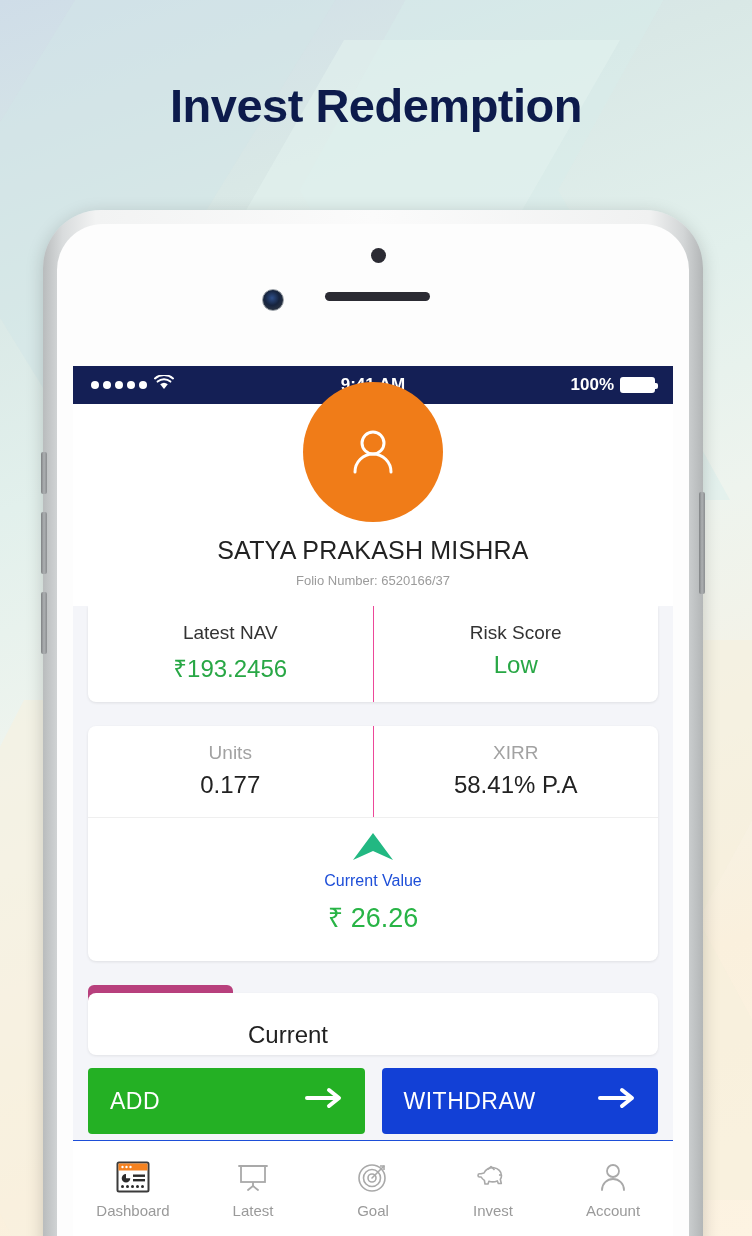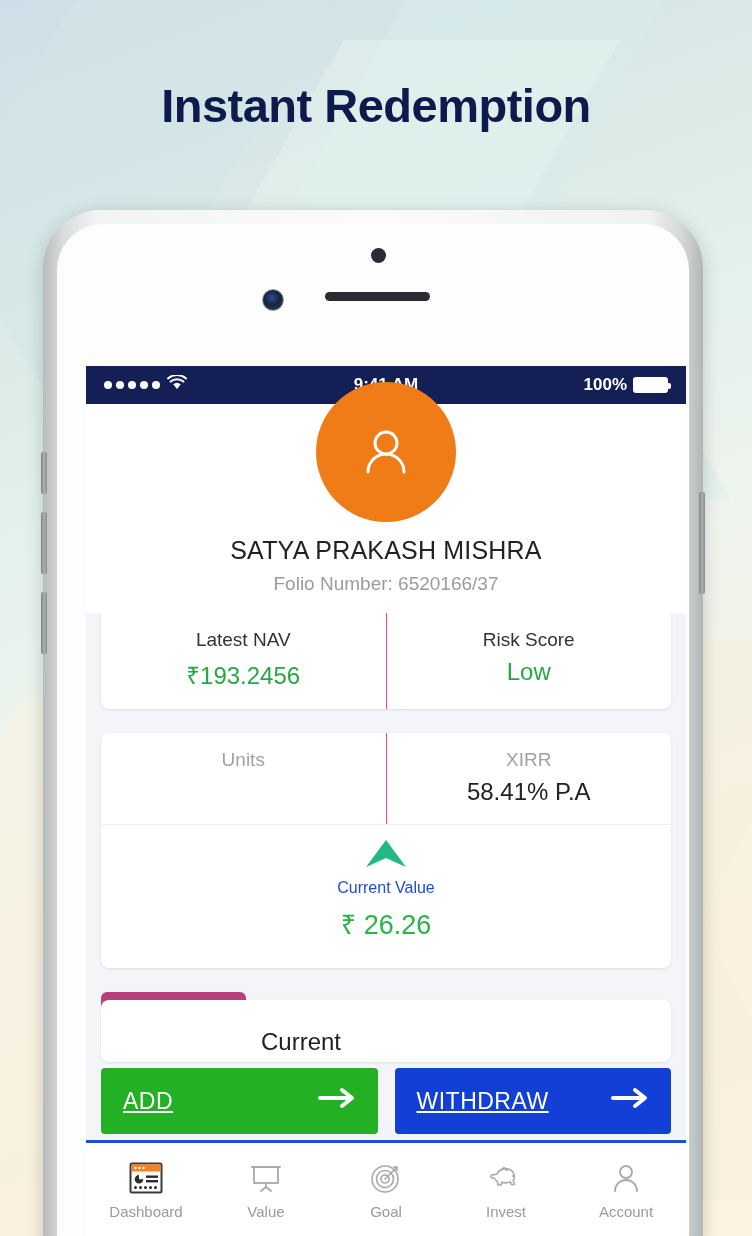--- a/index.html
+++ b/index.html
@@ -109,21 +109,21 @@
     border-radius: 2px;
   }
   .btn-left-mute { left: 41px; top: 452px; width: 6px; height: 42px; }
   .btn-left-vol1 { left: 41px; top: 512px; width: 6px; height: 62px; }
   .btn-left-vol2 { left: 41px; top: 592px; width: 6px; height: 62px; }
   .btn-right-power { left: 699px; top: 492px; width: 6px; height: 102px; }
 
   
   .screen {
     position: absolute;
-    left: 86px; top: 366px;
+    left: 73px; top: 366px;
     width: 600px; height: 870px;
     background: #f4f5f9;
     overflow: hidden;
   }
 
   
   .statusbar {
     position: relative;
     height: 38px;
     background: #141f55;
@@ -159,21 +159,21 @@
     margin: -28px auto 0;
     display: flex; align-items: center; justify-content: center;
     position: relative; z-index: 5;
   }
   .username {
     margin-top: 14px;
     font-size: 25px; color: #222; letter-spacing: .2px;
   }
   .folio {
     margin-top: 8px;
-    font-size: 19px; color: #9b9b9b;
+    font-size: 13px; color: #9b9b9b;
   }
 
   .card {
     background: #fff;
     border-radius: 8px;
     box-shadow: 0 1px 3px rgba(0,0,0,.09);
   }
   .row2 { display: flex; }
   .cell {
     flex: 1; text-align: center; padding: 16px 4px 18px;
@@ -231,31 +231,30 @@
     z-index: 20;
   }
   .act-btn {
     flex: 1; height: 66px;
     border-radius: 4px;
     display: flex; align-items: center; justify-content: space-between;
     padding: 0 22px;
     color: #fff; font-size: 23px; letter-spacing: .5px;
     border: none; cursor: pointer;
     font-family: "Liberation Sans", sans-serif;
-    text-decoration: underline;
   }
   .act-add { background: #24b024; }
   .act-withdraw { background: #1240d6; }
 
   
   .bottomnav {
     position: absolute; left: 0; right: 0; bottom: 0;
     height: 96px;
     background: #fff;
-    border-top: 3px solid #1d4ed8;
+    border-top: 1px solid #1d4ed8;
     display: flex;
     align-items: center;
     z-index: 25;
   }
   .nav-item {
     flex: 1; text-align: center;
     display: flex; flex-direction: column; align-items: center; gap: 6px;
     cursor: pointer;
   }
   .nav-item .nav-label {
@@ -267,21 +266,21 @@
 <body>
 
 <div class="bg">
   <div class="bg-shape chev1"></div>
   <div class="bg-shape chev2"></div>
   <div class="bg-shape chev3"></div>
   <div class="bg-shape chev4"></div>
   <div class="bg-shape chev5"></div>
 </div>
 
-<div class="headline">Instant Redemption</div>
+<div class="headline">Invest Redemption</div>
 
 <div class="phone">
   <div class="phone-inner"></div>
 </div>
 <div class="sensor-dot"></div>
 <div class="camera"></div>
 <div class="speaker"></div>
 <div class="btn-side btn-left-mute"></div>
 <div class="btn-side btn-left-vol1"></div>
 <div class="btn-side btn-left-vol2"></div>
@@ -336,20 +335,21 @@
       </div>
     </div>
   </div>
 
   <div class="block-gap"></div>
 
   <div class="card card2">
     <div class="row2">
       <div class="cell">
         <div class="lbl muted">Units</div>
+        <div class="val">0.177</div>
       </div>
       <div class="cell">
         <div class="lbl muted">XIRR</div>
         <div class="val">58.41% P.A</div>
       </div>
     </div>
     <div class="currentvalue">
       <svg class="arrow-up" width="42" height="30" viewBox="0 0 42 30">
         <path d="M21 1 L41 28 L21 19 L1 28 Z" fill="#22b882"></path>
       </svg>
@@ -410,21 +410,21 @@
 
     <div class="nav-item">
       <span class="nav-icon">
         <svg width="32" height="32" viewBox="0 0 32 32">
           <rect x="4" y="5" width="24" height="16" stroke="#a9a9a9" stroke-width="1.8" fill="none"></rect>
           <path d="M2 5 H30" stroke="#a9a9a9" stroke-width="1.8" stroke-linecap="round"></path>
           <path d="M16 21 V25" stroke="#a9a9a9" stroke-width="1.8"></path>
           <path d="M11 29 L16 25 L21 29" stroke="#a9a9a9" stroke-width="1.8" fill="none" stroke-linecap="round"></path>
         </svg>
       </span>
-      <span class="nav-label">Value</span>
+      <span class="nav-label">Latest</span>
     </div>
 
     <div class="nav-item">
       <span class="nav-icon">
         <svg width="32" height="32" viewBox="0 0 32 32">
           <circle cx="15" cy="17" r="13" stroke="#a9a9a9" stroke-width="1.6" fill="none"></circle>
           <circle cx="15" cy="17" r="8.5" stroke="#a9a9a9" stroke-width="1.6" fill="none"></circle>
           <circle cx="15" cy="17" r="4" stroke="#a9a9a9" stroke-width="1.6" fill="none"></circle>
           <path d="M15 17 L27 5" stroke="#a9a9a9" stroke-width="1.6" stroke-linecap="round"></path>
           <path d="M23 5 L27 5 L27 9" stroke="#a9a9a9" stroke-width="1.6" fill="none" stroke-linejoin="round"></path>

